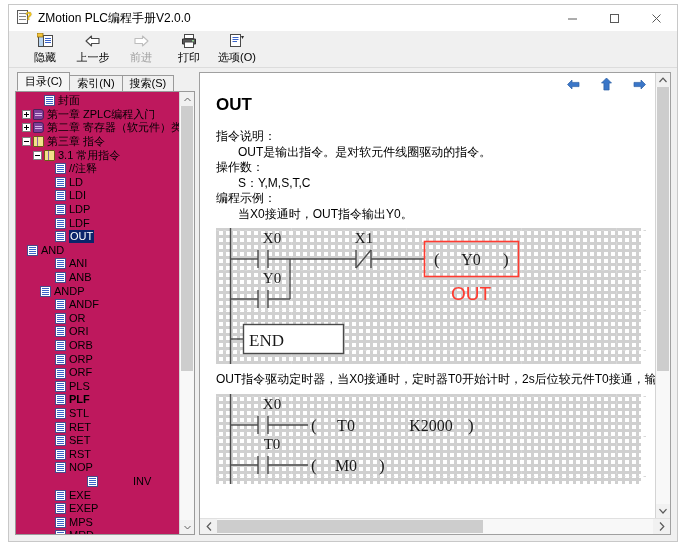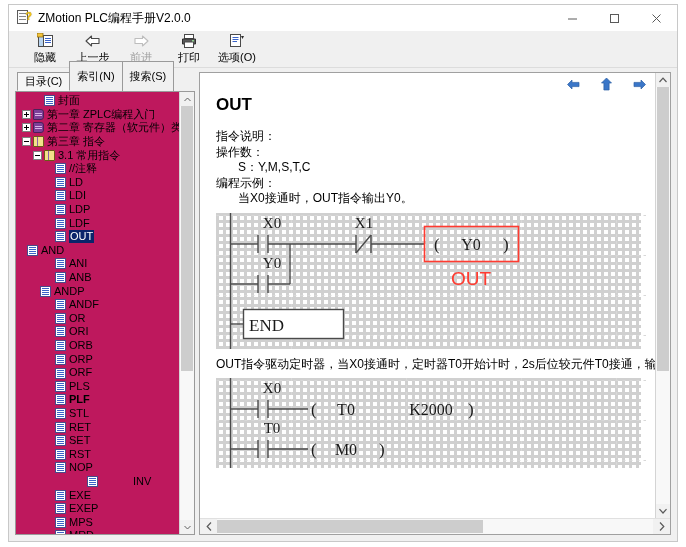--- a/index.html
+++ b/index.html
@@ -73,21 +73,21 @@
     flex:1 1 auto;display:flex;background:#f0f0f0;
     padding:0 0 0 0;min-height:0;
   }
   .leftpane{
     width:186px;flex:0 0 186px;display:flex;flex-direction:column;
     padding:4px 0 6px 6px;box-sizing:border-box;
   }
   
   .tabs{display:flex;height:19px;align-items:flex-end;padding-left:2px;}
   .tab{
-    height:30px;min-width:40px;padding:0 7px;box-sizing:border-box;
+    height:16px;min-width:40px;padding:0 7px;box-sizing:border-box;
     background:#f0f0f0;border:1px solid #9a9a9a;border-bottom:none;
     font-size:11px;display:flex;align-items:center;justify-content:center;
     margin-right:-1px;position:relative;
   }
   .tab.active{background:#f6f6f6;height:19px;z-index:2;border-bottom:1px solid #f6f6f6;}
   
   .treebox{
     flex:1 1 auto;border:1px solid #9a9a9a;background:#be185d;
     margin-top:0px;display:flex;min-height:0;position:relative;
   }
@@ -505,20 +505,21 @@
                 <svg width="15" height="13" viewBox="0 0 15 13">
                   <path d="M9 2 L13.5 6.5 L9 11 L9 8.6 L2 8.6 L2 4.4 L9 4.4 Z" fill="#3a76c8" stroke="#2b5ea3" stroke-width="0.7" stroke-linejoin="round"></path>
                 </svg>
               </div>
             </div>
 
             <div class="doc-inner">
               <h1 class="doctitle">OUT</h1>
 
               <p class="ptext">指令说明：</p>
+              <p class="ptext indent1">OUT是输出指令。是对软元件线圈驱动的指令。</p>
               <p class="ptext">操作数：</p>
               <p class="ptext indent1">S：Y,M,S,T,C</p>
               <p class="ptext">编程示例：</p>
               <p class="ptext indent1">当X0接通时，OUT指令输出Y0。</p>
 
               <div class="ladder">
                 <svg width="430" height="136" viewBox="0 0 430 136">
                   <g stroke="#d8d8d8" stroke-width="1" stroke-dasharray="3 4">
                     <line x1="0.5" y1="2.5" x2="430" y2="2.5"></line>
                     <line x1="0.5" y1="42.5" x2="430" y2="42.5"></line>

